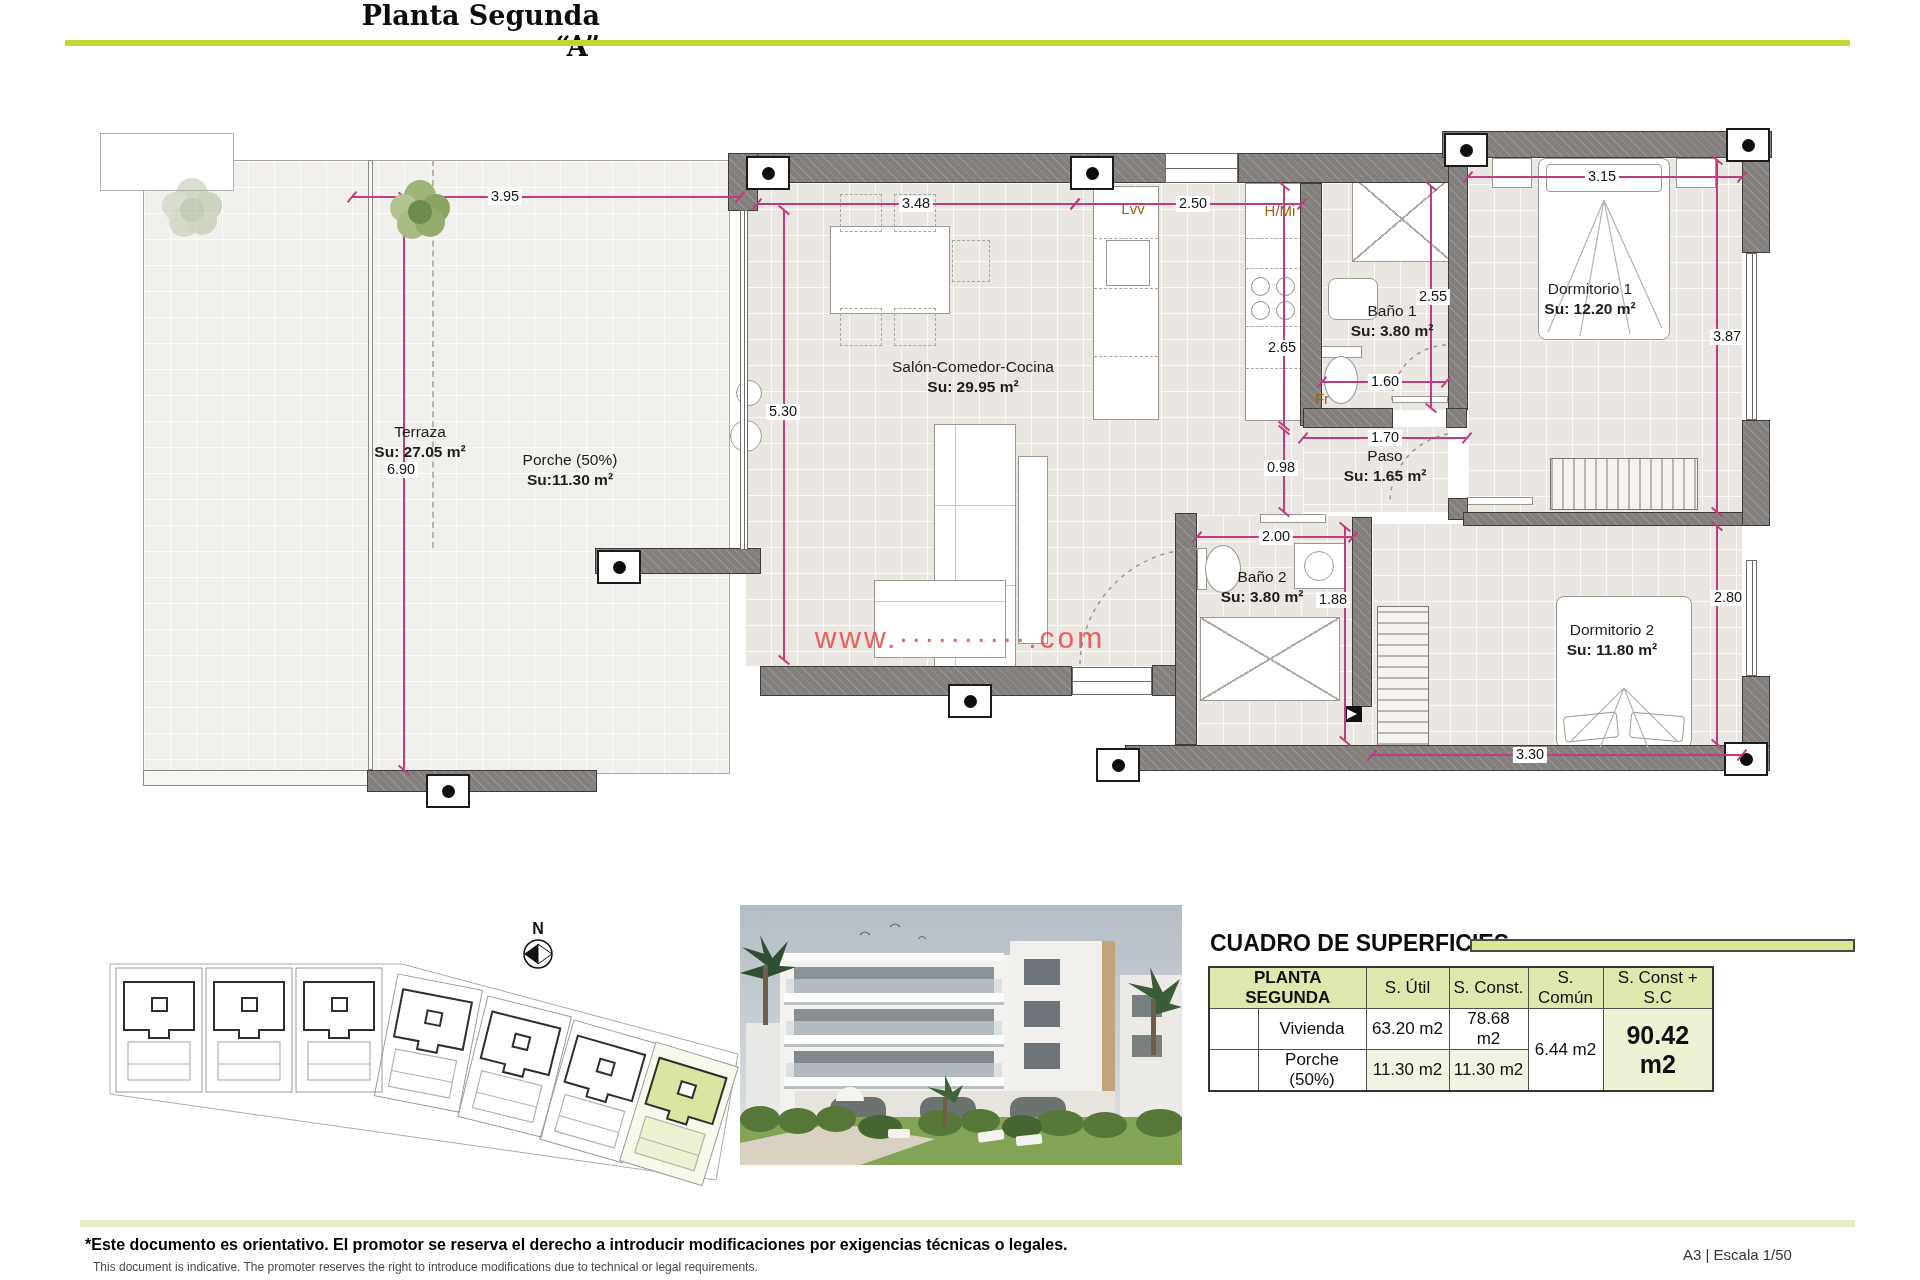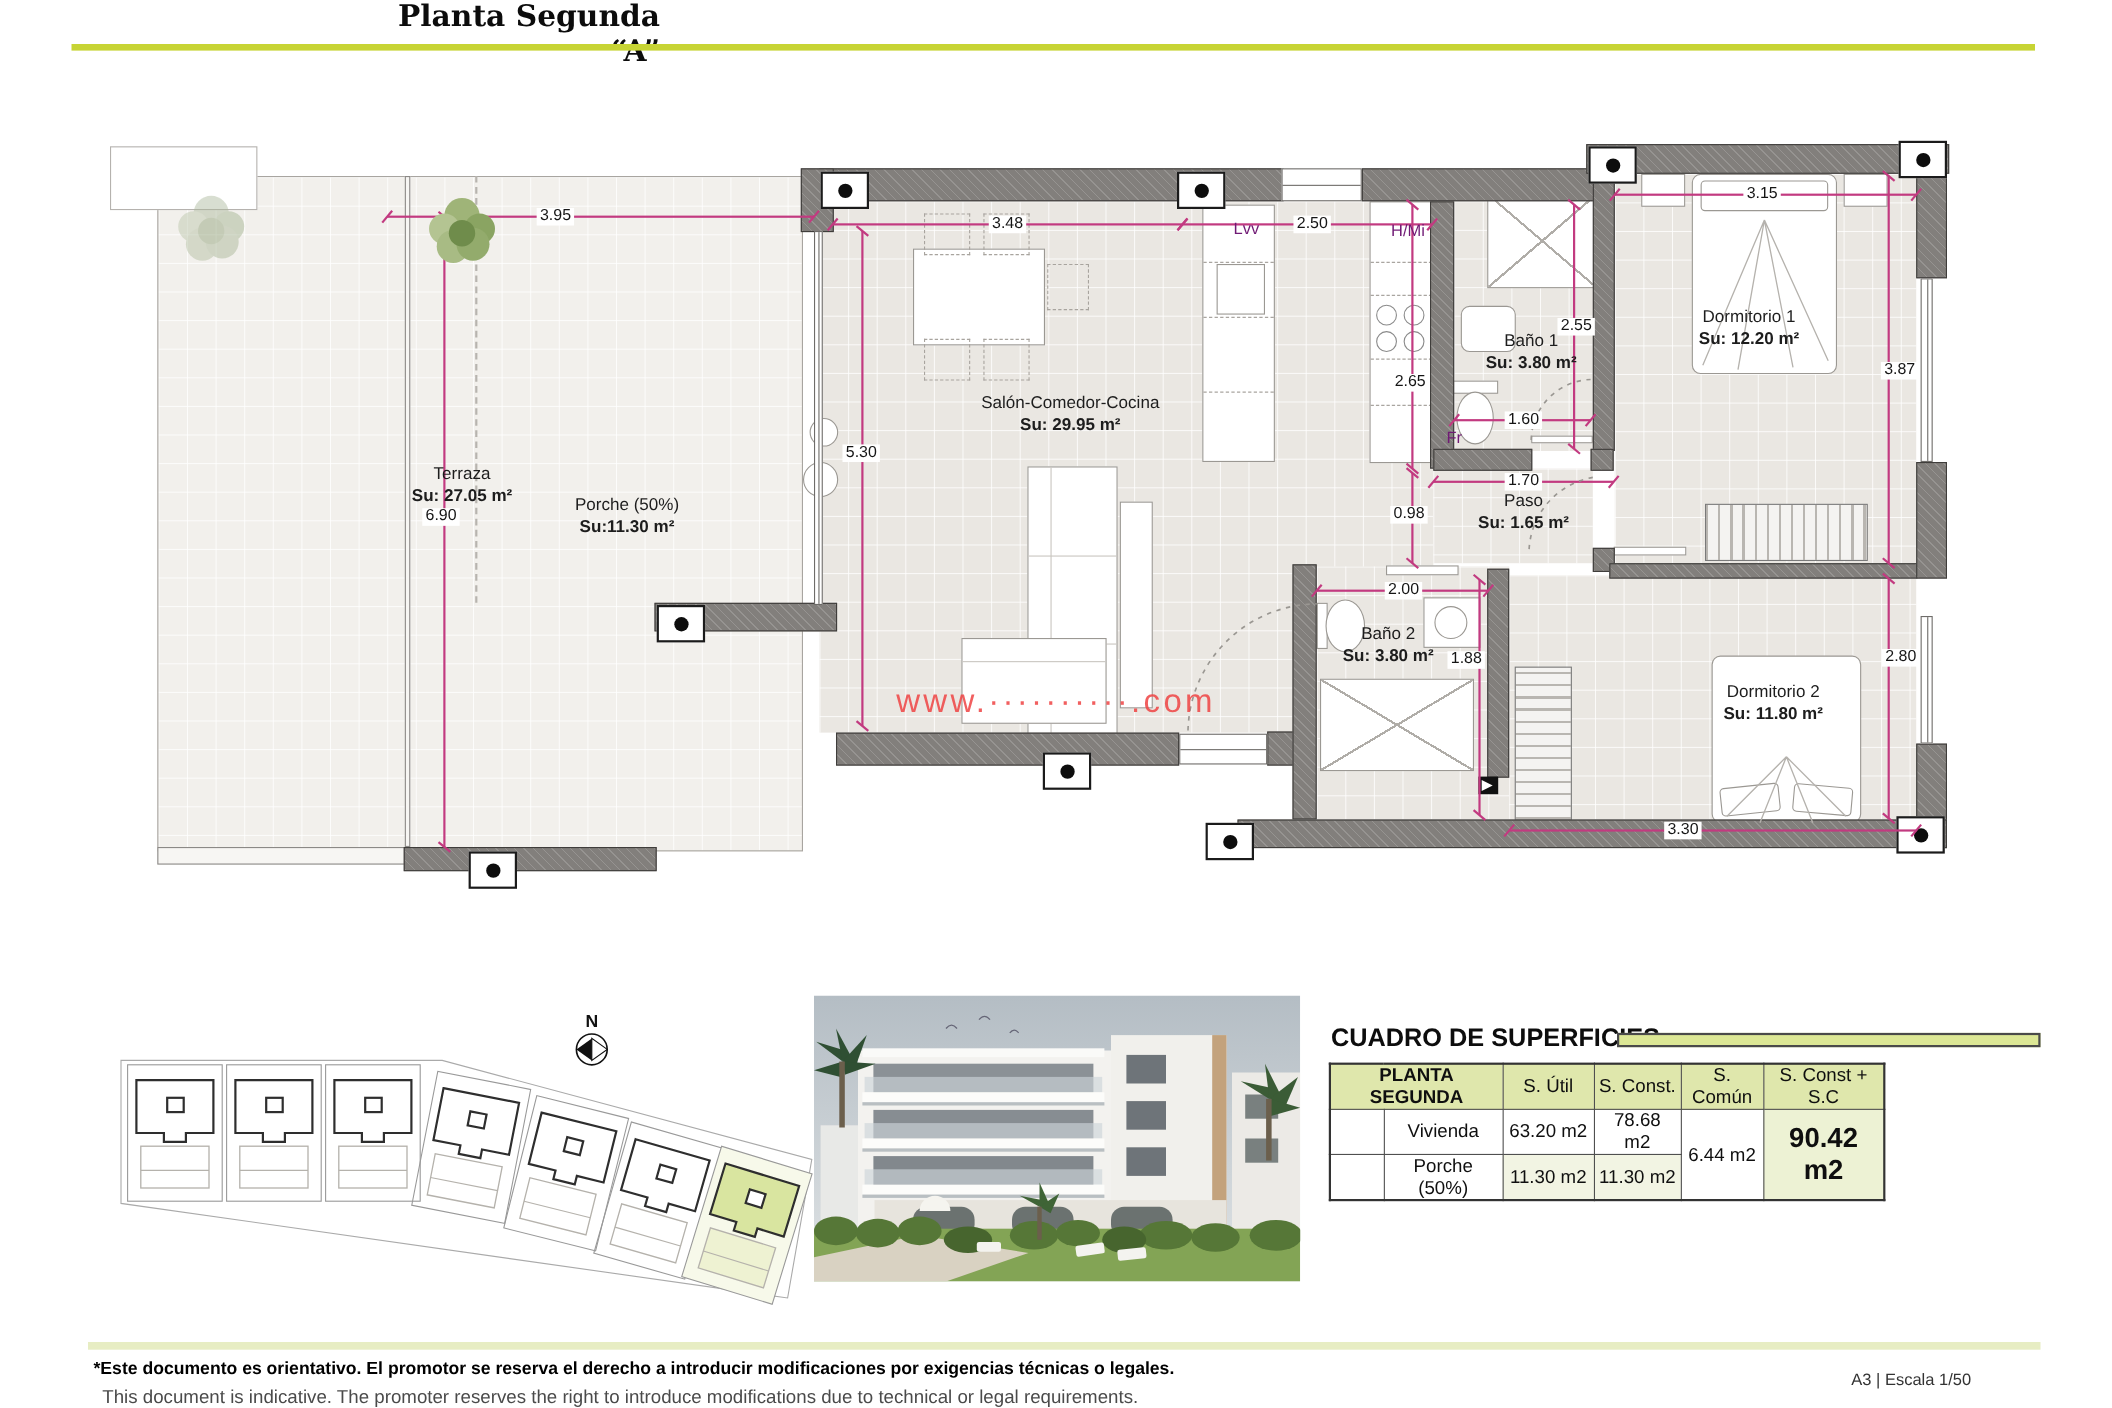--- a/index.html
+++ b/index.html
@@ -45,42 +45,42 @@
   .dim.h::before,.dim.h::after{content:"";position:absolute;top:-6px;width:2px;height:14px;background:#c23a80;transform:rotate(40deg);}
   .dim.h::before{left:-1px}.dim.h::after{right:-1px}
   .dim.v::before,.dim.v::after{content:"";position:absolute;left:-6px;width:14px;height:2px;background:#c23a80;transform:rotate(40deg);}
   .dim.v::before{top:-1px}.dim.v::after{bottom:-1px}
   .dim-label{position:absolute;transform:translate(-50%,-50%);background:#fff;padding:0 3px;
              font-size:14.5px;color:#151515;z-index:7;line-height:1.1;white-space:nowrap;}
   .room-label{position:absolute;transform:translate(-50%,-50%);text-align:center;font-size:15.5px;
               color:#1d1d1d;z-index:7;white-space:nowrap;line-height:1.3;}
   .room-label .nm{display:block;}
   .room-label .ar{display:block;font-weight:bold;}
-  .app-label{position:absolute;transform:translate(-50%,-50%);font-size:15px;color:#701a75;z-index:7;}
+  .app-label{position:absolute;transform:translate(-50%,-50%);font-size:15px;color:#a16207;z-index:7;}
   #watermark{position:absolute;left:960px;top:638px;transform:translate(-50%,-50%);font-size:30px;
              letter-spacing:3px;color:#ef4444;opacity:.85;z-index:8;white-space:nowrap;}
   .arrowbox{position:absolute;width:18px;height:16px;background:#111;z-index:6;}
   .arrowbox::before{content:"";position:absolute;left:3px;top:3px;border-left:10px solid #fff;
                     border-top:5px solid transparent;border-bottom:5px solid transparent;}
   svg{position:absolute;}
   
   #cuadro-h{position:absolute;left:1210px;top:930px;font-size:23px;font-weight:bold;color:#0d0d0d;z-index:9;}
   #cuadro-bar{position:absolute;left:1470px;top:939px;width:385px;height:13px;background:#dce795;border:2px solid #4a4a4a;box-sizing:border-box;z-index:9;}
   #cuadro{position:absolute;left:1208px;top:966px;border-collapse:collapse;font-size:17px;color:#0f0f0f;z-index:9;
           border:2.5px solid #333;}
   #cuadro td,#cuadro th{border:1.6px solid #4f4f4f;text-align:center;padding:0 4px;background:#fff;}
   #cuadro th{background:#dfe7ac;font-weight:normal;height:34px;}
   #cuadro th.main{font-weight:bold;}
   #cuadro td{height:26px;}
   #cuadro td.cream{background:#f2f4e3;}
   #cuadro td.total{background:#edf2d4;font-weight:bold;font-size:25px;}
   
   #footer-rule{position:absolute;left:80px;top:1220px;width:1775px;height:7px;background:#e7edc3;}
   #disc-es{position:absolute;left:85px;top:1236px;font-size:16px;font-weight:bold;color:#000;}
-  #disc-en{position:absolute;left:93px;top:1260px;font-size:17px;color:#4a4a4a;}
+  #disc-en{position:absolute;left:93px;top:1260px;font-size:12px;color:#4a4a4a;}
   #sheet-info{position:absolute;left:1683px;top:1246px;font-size:15px;color:#333;}
 </style>
 </head>
 <body>
 
 <div id="title">Planta Segunda “A”</div>
 <div id="title-rule"></div>
 
 <div class="floor terr" style="left:143px;top:160px;width:585px;height:612px"></div>
 <div class="abs" style="left:100px;top:133px;width:132px;height:56px;background:#fff;border:1px solid #b5b2ae;z-index:2"></div>

